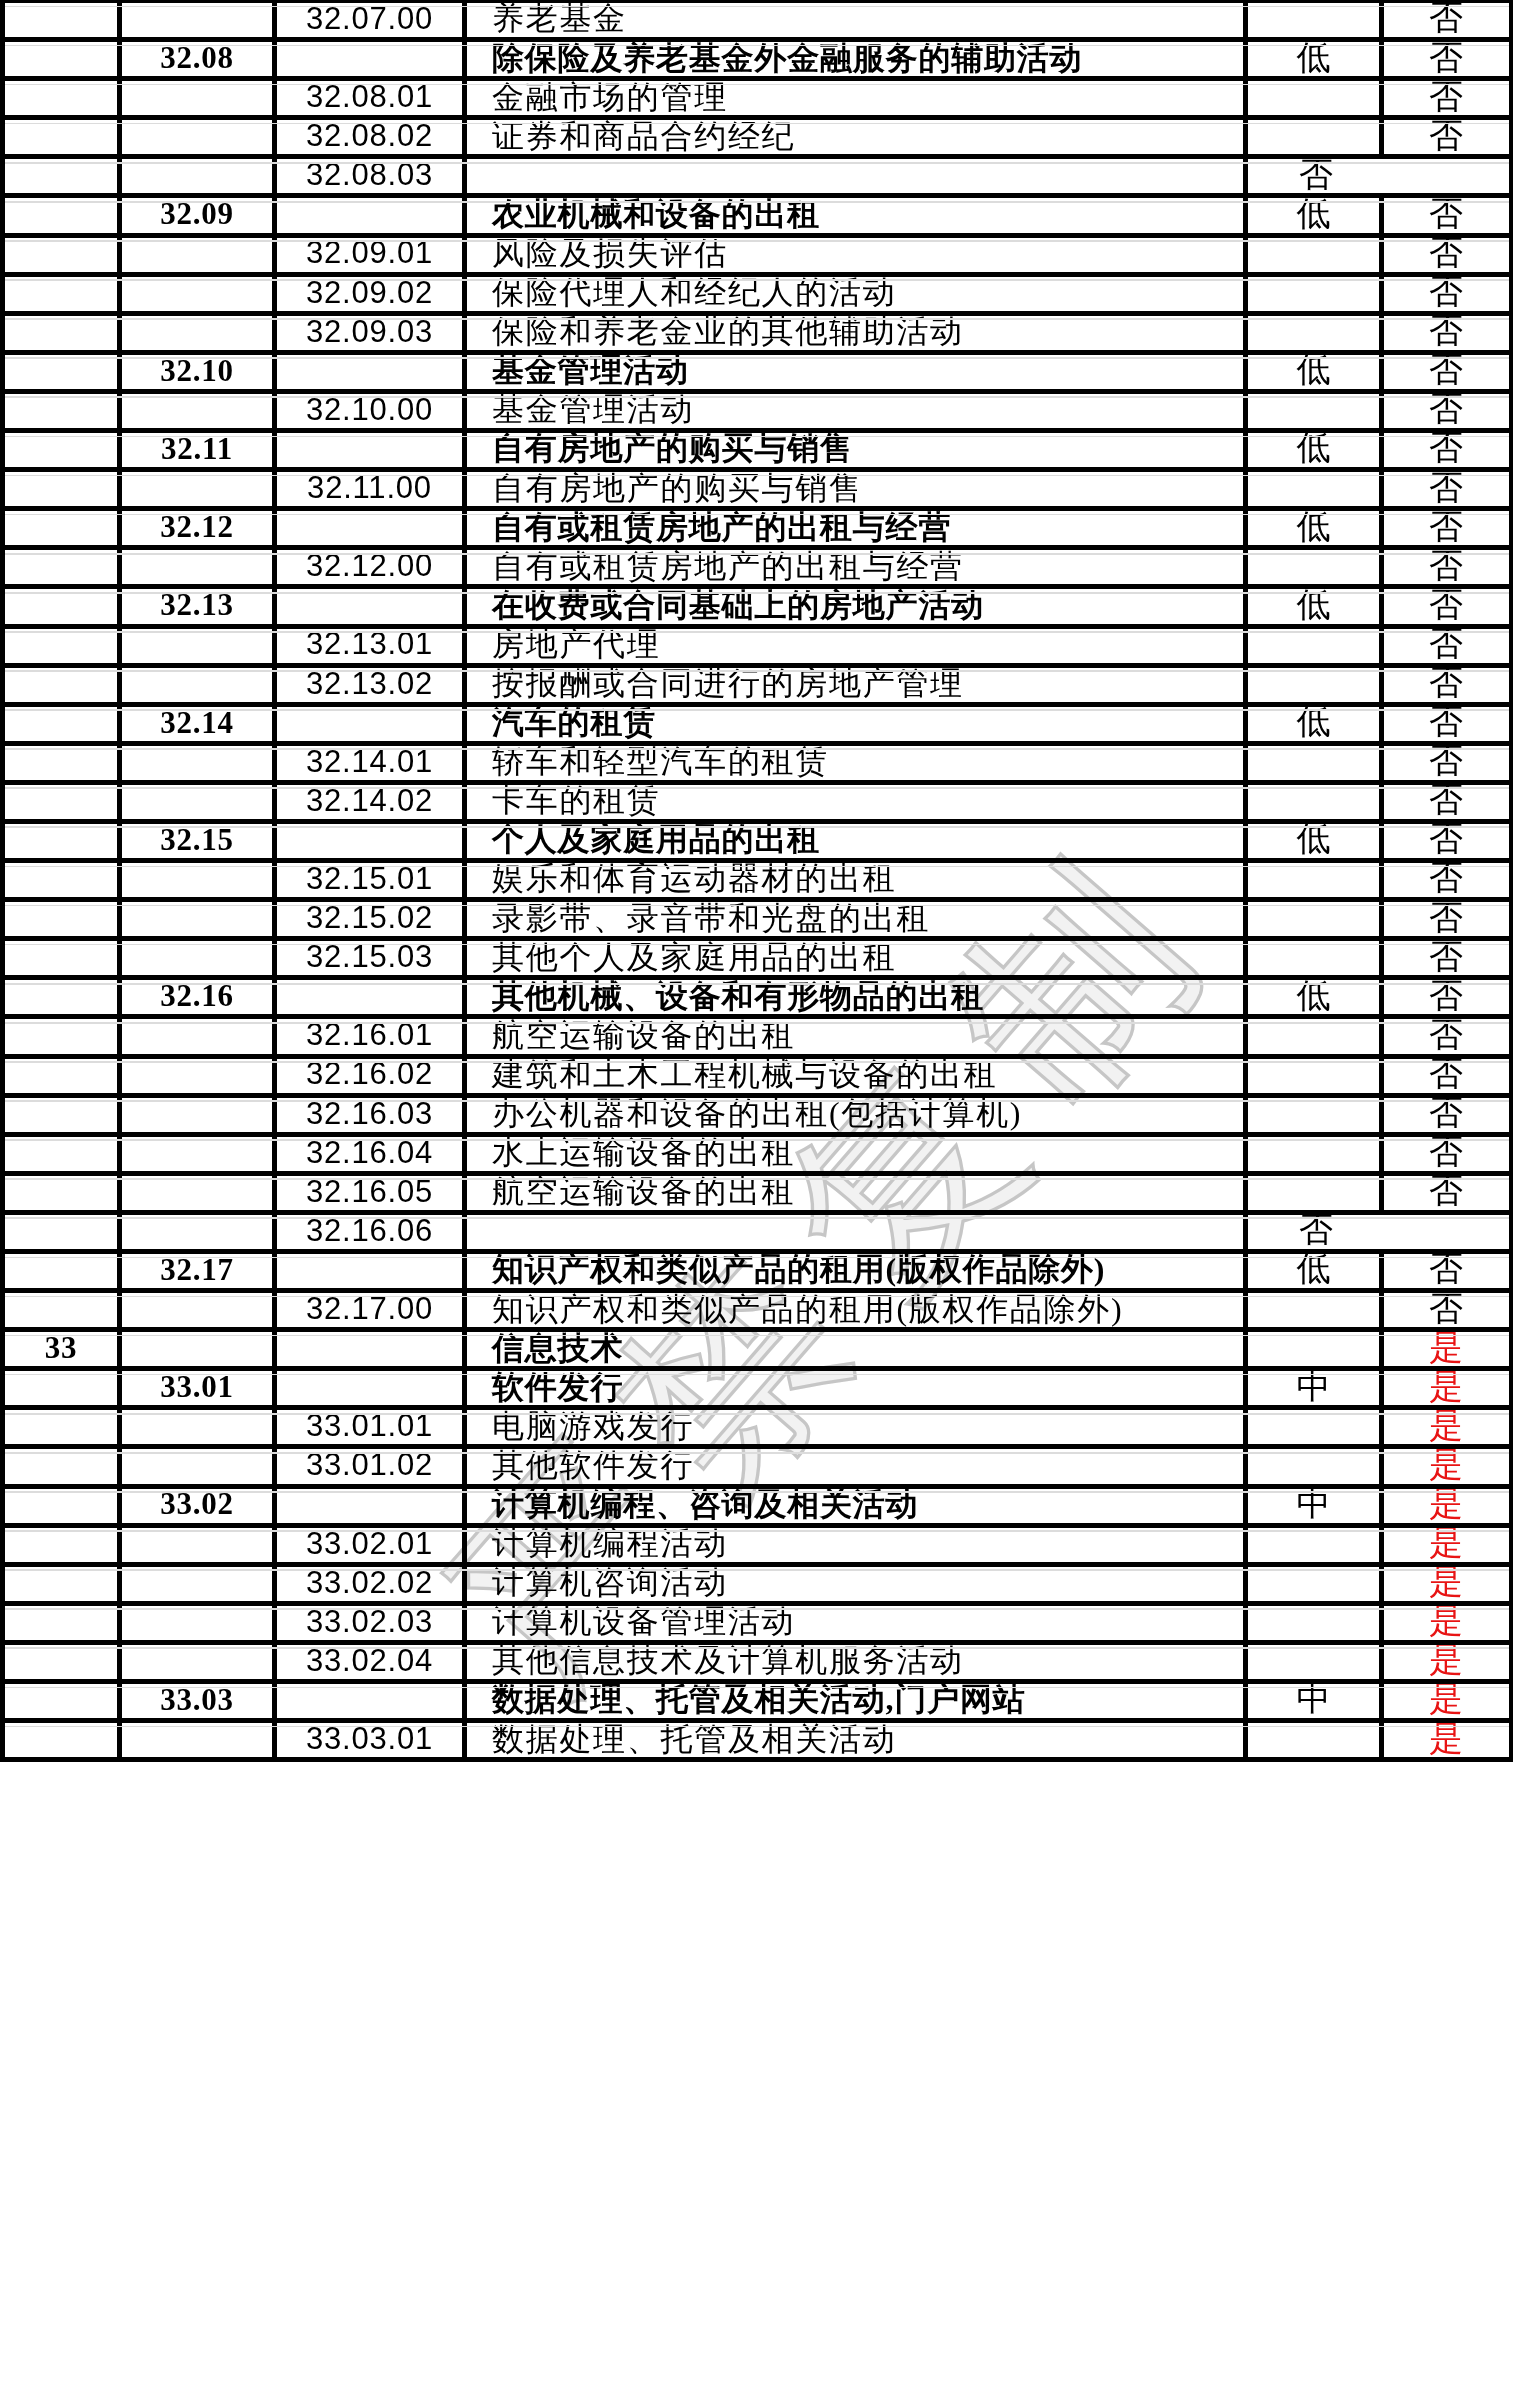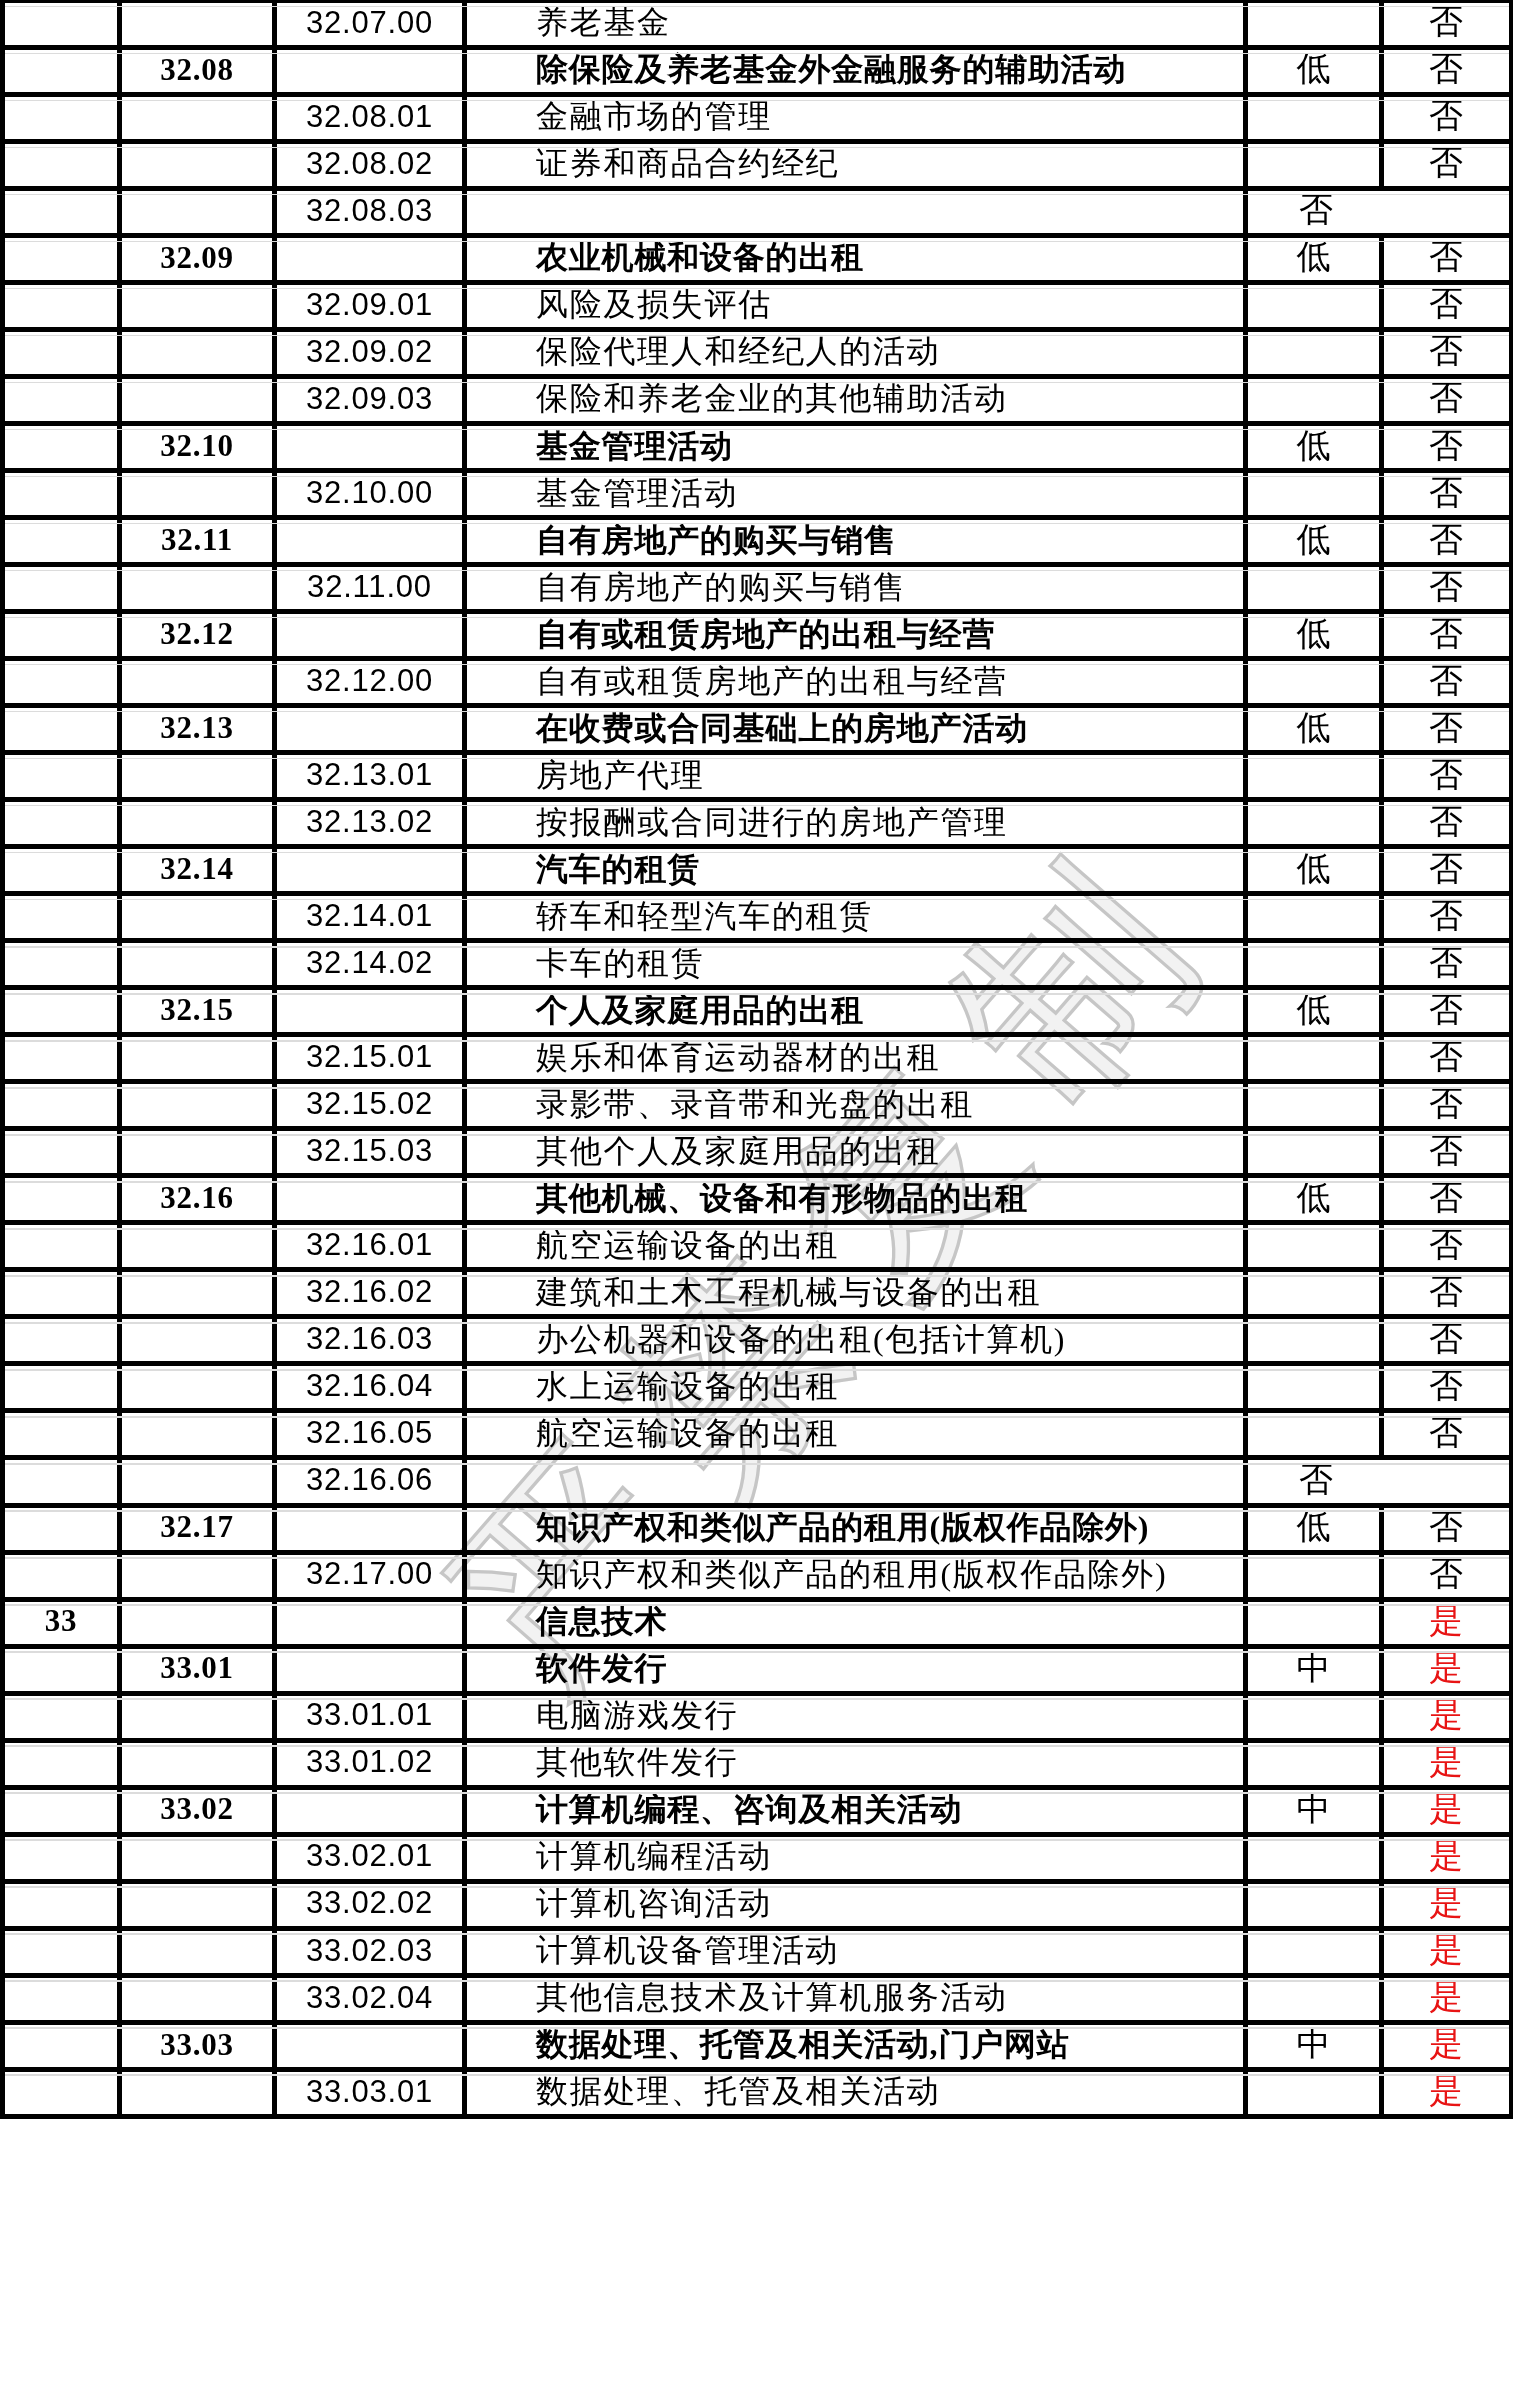--- a/index.html
+++ b/index.html
@@ -1,18 +1,18 @@
 <!DOCTYPE html>
 <html style="font-size:13.3px"><head>
 <meta charset="utf-8">
 <style>
   html,body{margin:0;padding:0;background:#ffffff;}
   #page{
     position:relative;
-    width:1514px;height:2119px;
+    width:1514px;height:1762px;
     background:#ffffff;
     overflow:hidden;
     font-family:"Liberation Serif","DejaVu Serif",serif;
     color:#000;
   }
   .watermark{
     position:absolute;
     left:836px;top:1264px;
     transform:translate(-50%,-50%) rotate(-49deg);
     font-size:215px;
@@ -62,21 +62,20 @@
     font-family:"Liberation Sans","DejaVu Sans",sans-serif;
     font-size:31px;
     letter-spacing:0.8px;
   }
   .desc{
     justify-content:flex-start;
     padding-left:25px;padding-right:6.7px;
     font-size:32px;
     letter-spacing:1.7px;
     white-space:nowrap;
-    margin-left:44px;
   }
   .risk,.flag{font-size:34px;}
   .row.bold .code,.row.bold .desc{font-weight:bold;letter-spacing:0.8px;font-family:Liberation Serif, serif;}
   .flag.yes{color:#e81414;}
 </style>
 </head>
 <body>
 
 <div id="page">
   <div class="watermark">严禁复制</div>

